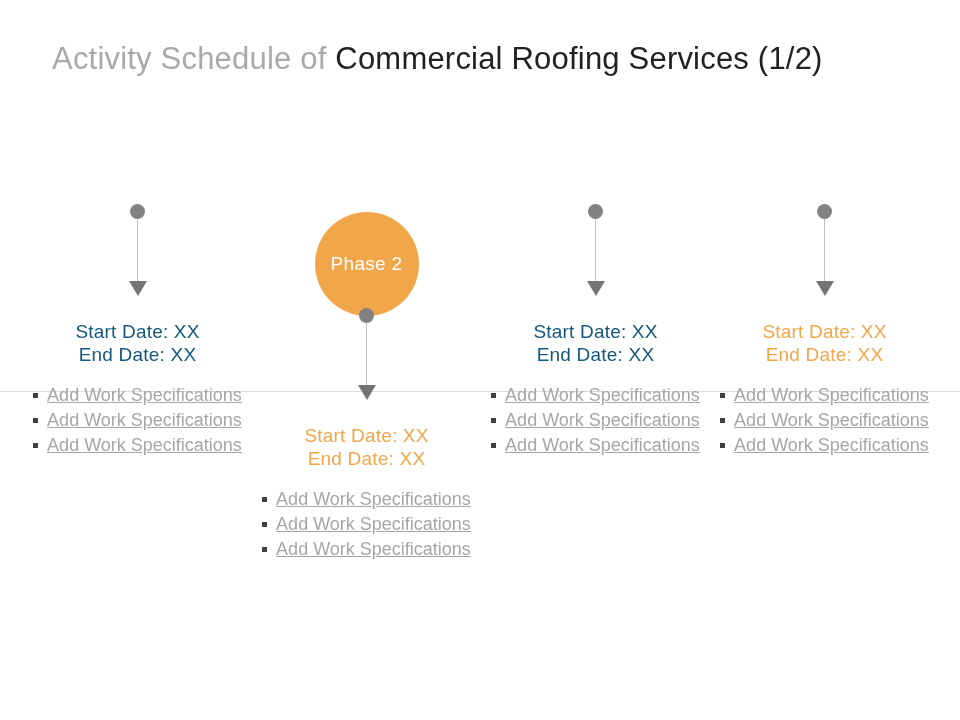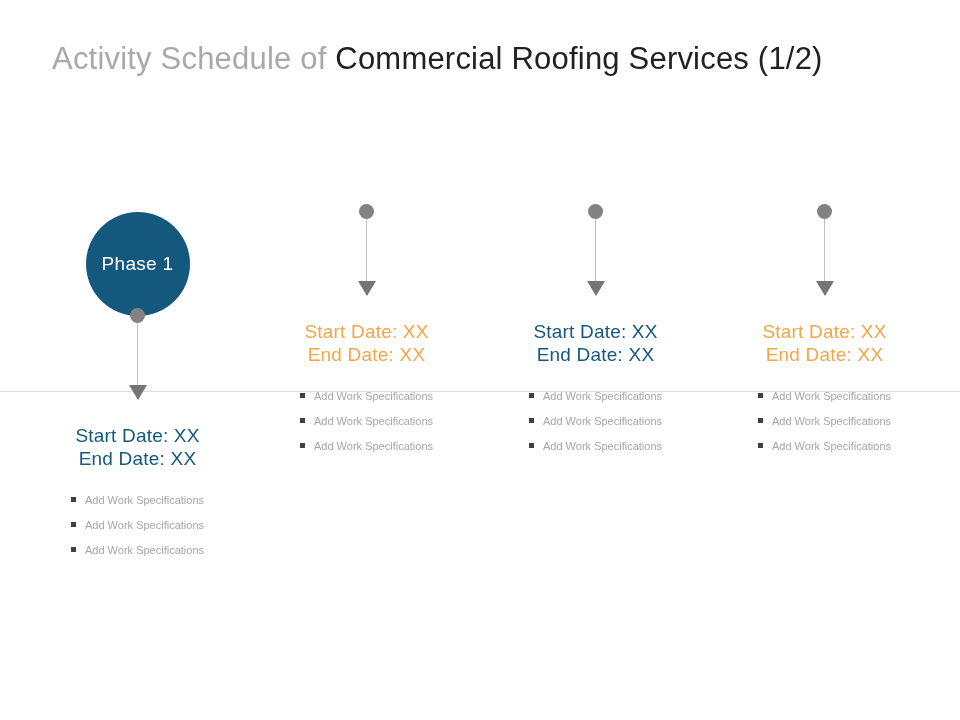--- a/index.html
+++ b/index.html
@@ -109,64 +109,65 @@
     align-items: center;
   }
   .sq {
     width: 5px;
     height: 5px;
     background: var(--bullet-square, #404040);
     margin-right: 9px;
     flex: 0 0 auto;
   }
   .btext {
-    font-size: 11px;
+    font-size: 18px;
     color: var(--bullet-text, #a6a6a6);
     white-space: nowrap;
+    text-decoration: underline;
   }
 </style>
 </head>
 <body>
 
 <div class="slide">
 
   <h1 class="title"><span class="t-muted">Activity Schedule of </span><span class="t-strong">Commercial Roofing Services (1/2)</span></h1>
 
   <div class="hline"></div>
 
   <div class="columns">
 
     <div class="col theme-teal">
+      <div class="dot"></div>
+      <div class="stem"></div>
+      <div class="arrow"></div>
+      <div class="dates">
+        <div>Start Date: XX</div>
+        <div>End Date: XX</div>
+      </div>
+      <div class="bullets">
+        <div class="bullet">
+          <span class="sq"></span>
+          <span class="btext">Add Work Specifications</span>
+        </div>
+        <div class="bullet">
+          <span class="sq"></span>
+          <span class="btext">Add Work Specifications</span>
+        </div>
+        <div class="bullet">
+          <span class="sq"></span>
+          <span class="btext">Add Work Specifications</span>
+        </div>
+      </div>
+    </div>
+
+    <div class="col theme-orange">
       <div class="circle">
-        <span>Phase 1</span>
-      </div>
-      <div class="dot"></div>
-      <div class="stem"></div>
-      <div class="arrow"></div>
-      <div class="dates">
-        <div>Start Date: XX</div>
-        <div>End Date: XX</div>
-      </div>
-      <div class="bullets">
-        <div class="bullet">
-          <span class="sq"></span>
-          <span class="btext">Add Work Specifications</span>
-        </div>
-        <div class="bullet">
-          <span class="sq"></span>
-          <span class="btext">Add Work Specifications</span>
-        </div>
-        <div class="bullet">
-          <span class="sq"></span>
-          <span class="btext">Add Work Specifications</span>
-        </div>
-      </div>
-    </div>
-
-    <div class="col theme-orange">
+        <span>Phase 2</span>
+      </div>
       <div class="dot"></div>
       <div class="stem"></div>
       <div class="arrow"></div>
       <div class="dates">
         <div>Start Date: XX</div>
         <div>End Date: XX</div>
       </div>
       <div class="bullets">
         <div class="bullet">
           <span class="sq"></span>

